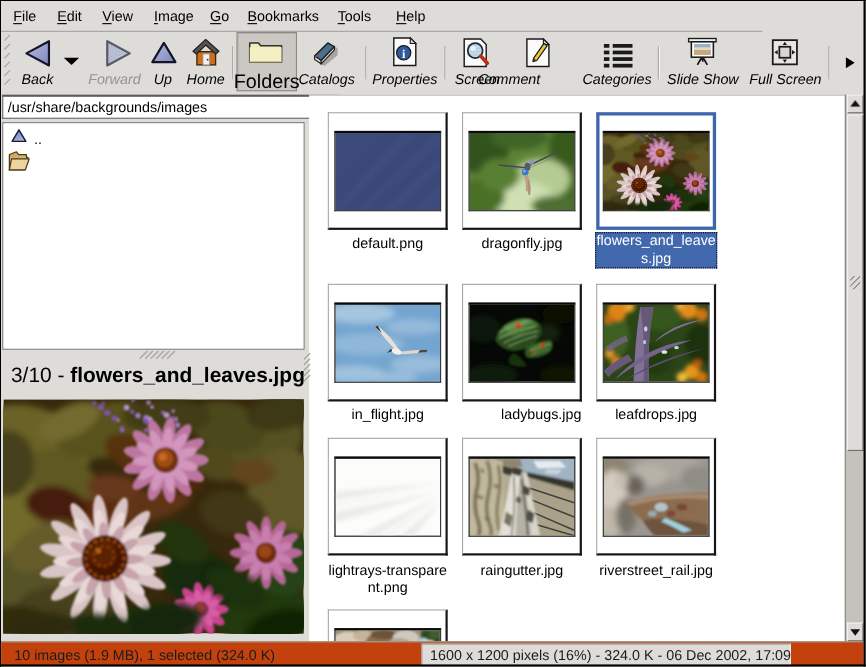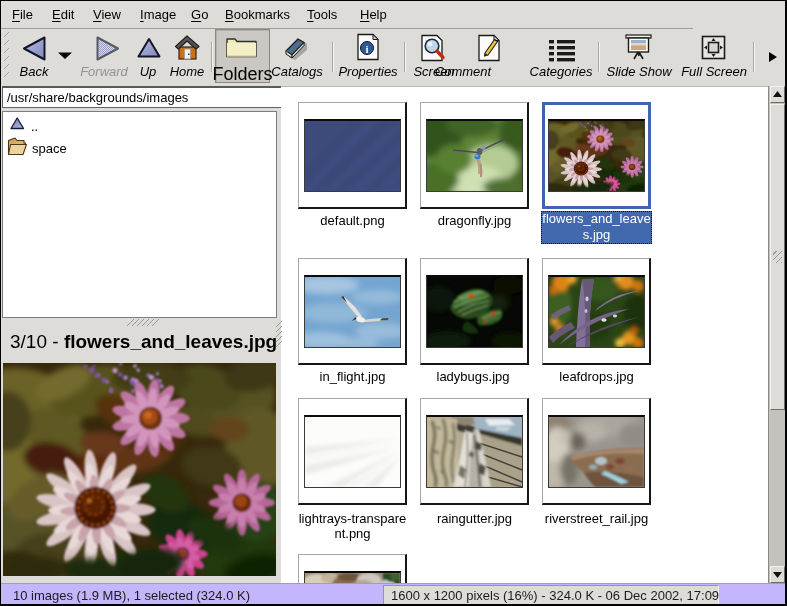--- a/index.html
+++ b/index.html
@@ -49,21 +49,21 @@
   #sthumb{position:absolute;left:1px;top:18px;width:15px;height:306px;background:#dedcd8;
           border:1px solid #f2f1ef;border-right-color:#6f6d68;border-bottom-color:#6f6d68;box-sizing:border-box;}
   #sthumb:after{content:"";position:absolute;left:2px;top:146px;width:9px;height:12px;
     background:repeating-linear-gradient(135deg,transparent 0,transparent 2px,#9a9894 2px,#9a9894 3px,transparent 3px,transparent 4px);}
   .sel{border:3px solid #3e66aa !important;width:103px !important;height:101px !important;}
   .sel .timg{left:3px !important;top:14px !important;}
   #sellab{position:absolute;left:260px;top:124px;width:111px;height:33px;background:#4269ae;
           color:#fff;font-size:13px;text-align:center;line-height:16px;
           outline:1px dotted #0a0a2a;outline-offset:-1px;box-sizing:border-box;}
   
-  #statusbar{position:absolute;left:1px;top:583px;width:784px;height:21px;background:#c4b5fd;
+  #statusbar{position:absolute;left:1px;top:583px;width:784px;height:21px;background:#c2410c;
              border-top:1px solid #a3a19d;}
   #statusbar .lt{position:absolute;left:12px;top:4px;font-size:13px;color:#1c1c1c;}
   #sbbox{position:absolute;left:382px;top:1px;width:334px;height:18px;
          border:1px solid #989690;border-right-color:#f2f1ef;border-bottom-color:#f2f1ef;background:#dedcd8;}
   #sbbox span{position:absolute;left:7px;top:2px;font-size:13px;color:#1c1c1c;white-space:nowrap;}
 </style>
 </head>
 <body>
 <div id="win">
 
@@ -465,23 +465,20 @@
   </svg>
 
   <div id="pathentry">
       <span>/usr/share/backgrounds/images</span>
     </div>
 
   <div id="dirlist">
     <div class="dirrow" style="top:4px">
         <span class="txt" style="left:28px">..</span>
       </div>
-    <div class="dirrow" style="top:26px">
-        <span class="txt">space</span>
-      </div>
     <svg width="30" height="48" viewBox="0 0 30 48" style="position:absolute;left:0;top:0">
       <defs>
         <linearGradient id="lav2" x1="0" y1="0" x2="0.6" y2="1">
           <stop offset="0" stop-color="#6d79b4"></stop>
             <stop offset="1" stop-color="#aab2d6"></stop>
         </linearGradient>
         <linearGradient id="fold" x1="0" y1="0" x2="0.4" y2="1">
           <stop offset="0" stop-color="#c99c52"></stop>
             <stop offset="1" stop-color="#e7cb92"></stop>
         </linearGradient>
@@ -640,21 +637,21 @@
 <path d="M0,60 Q8,52 22,45 L26,51 Q12,57 4,66 Z" fill="#685878"></path>
 <path d="M2,38 Q10,32 20,28 L22,33 Q12,37 5,43 Z" fill="#75648b" opacity="0.8"></path>
 <ellipse cx="55" cy="43" rx="2.6" ry="1.7" fill="#dce6ee"></ellipse>
 <ellipse cx="66" cy="39" rx="2.1" ry="1.4" fill="#ccdae6"></ellipse>
 <ellipse cx="38" cy="22" rx="1.6" ry="2.4" fill="#c4d2e2"></ellipse>
 <ellipse cx="37" cy="34" rx="1.4" ry="2" fill="#b8c8da"></ellipse>
 </g>
 </svg></div>
       </div>
     <span class="tlab" style="left:71.5px;top:282px">in_flight.jpg</span>
-    <span class="tlab" style="left:192px;top:282px">ladybugs.jpg</span>
+    <span class="tlab" style="left:211px;top:282px">ladybugs.jpg</span>
     <span class="tlab" style="left:315.5px;top:282px">leafdrops.jpg</span>
 
     <div class="card" style="left:17px;top:311px">
         <div class="timg" style="left:5px;top:16px;width:95px;height:70px" id="t-lightrays"><svg width="95" height="70" viewBox="0 0 95 70">
 <rect width="95" height="70" fill="#fcfcfb"></rect>
 <g filter="url(#tb2)" fill="#ebebe8">
 <path d="M95,30 L0,58 L0,48 Z"></path>
               <path d="M95,34 L20,70 L38,70 Z"></path>
 <path d="M95,40 L58,70 L72,70 Z"></path>
               <path d="M95,22 L0,38 L0,30 Z"></path>

